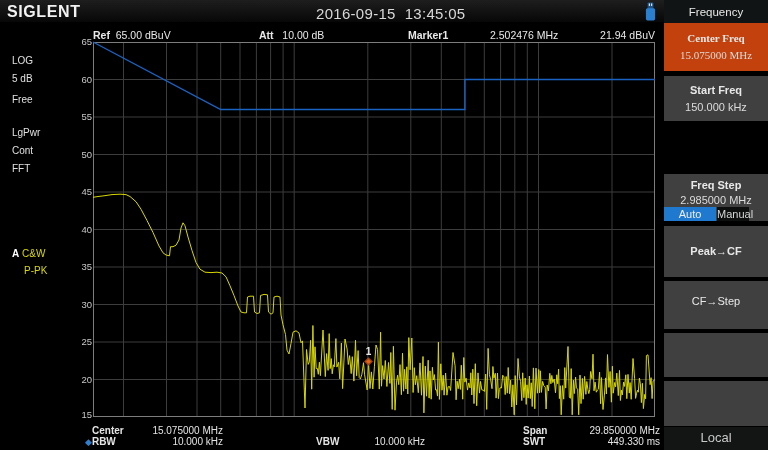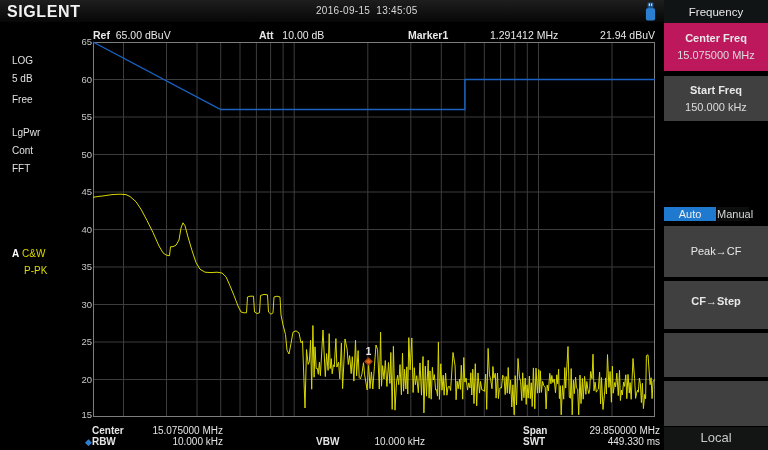--- a/index.html
+++ b/index.html
@@ -3,38 +3,38 @@
 <meta charset="utf-8">
 <style>
   html,body{margin:0;padding:0;}
   body{width:768px;height:450px;background:#000;overflow:hidden;position:relative;
        font-family:"Liberation Sans",sans-serif;}
   .abs{position:absolute;}
   .b{font-weight:bold;text-align:center;}
   
   #topbar{left:0;top:0;width:768px;height:22px;background:linear-gradient(#1e1e1e,#070707);}
   #logo{left:7px;top:3px;font-size:16px;font-weight:bold;color:#f2f2f2;letter-spacing:0.6px;}
-  #dt{left:316px;top:5px;font-size:10px;color:#d8d8d8;letter-spacing:0.3px;}
+  #dt{left:316px;top:5px;font-size:15px;color:#d8d8d8;letter-spacing:0.3px;}
   
   .hdr{top:29px;font-size:10.5px;color:#e8e8e8;white-space:pre;}
   
   .sb{left:12px;font-size:10px;color:#e0e0e0;}
   .yel{color:#d9d900;}
   
   .yl{width:30px;text-align:right;font-size:9.5px;line-height:10px;color:#c8c8c8;left:62px;}
   
   .bt{font-size:10px;color:#e4e4e4;white-space:pre;}
   
   #panel{left:664px;top:0;width:104px;height:450px;background:#000;}
   #ptitle{left:0;top:0;width:104px;height:32px;background:#111414;color:#e8e8e8;
           font-size:11.5px;text-align:center;line-height:24px;}
   .btn{left:0;width:104px;background:#404040;text-align:center;color:#e8e8e8;}
   .btn .l1{font-size:11px;font-weight:bold;display:block;}
   .btn .l2{font-size:11px;display:block;color:#dcdcdc;}
-  #b1{background:#be185d;}
+  #b1{background:#c2410c;font-family:Liberation Serif, serif;}
   #localbar{left:0;top:427px;width:104px;height:23px;background:#131515;color:#c8c8c8;
             font-size:13px;text-align:center;line-height:22px;}
   #automan{left:0;top:206.5px;width:104px;height:14px;font-size:11px;}
   #auto{position:absolute;left:0;top:0;width:52px;height:14px;background:#1f79cf;color:#eee;
         text-align:center;line-height:14px;}
   #manual{position:absolute;left:53px;top:0;width:32px;height:14px;background:#0d0f0f;color:#d6d6d6;
         text-align:center;line-height:14px;}
 </style>
 </head>
 <body>
@@ -44,21 +44,21 @@
 <svg class="abs" style="left:645px;top:2px" width="11" height="19" viewBox="0 0 11 19">
   <rect x="2.6" y="0.5" width="5.8" height="7" rx="0.8" fill="#1d5288"></rect>
   <rect x="3.8" y="1.5" width="1.2" height="2.4" fill="#d8e6f2"></rect>
   <rect x="6.0" y="1.5" width="1.2" height="2.4" fill="#d8e6f2"></rect>
   <rect x="0.9" y="6.2" width="9.2" height="12.2" rx="1.6" fill="#2b7fd0"></rect>
 </svg>
 
 <div class="abs hdr" style="left:93px"><span class="b">Ref</span>  65.00 dBuV</div>
 <div class="abs hdr" style="left:259px"><span class="b">Att</span>   10.00 dB</div>
 <div class="abs hdr b" style="left:408px">Marker1</div>
-<div class="abs hdr" style="left:490px">1.291412 MHz</div>
+<div class="abs hdr" style="left:490px">2.502476 MHz</div>
 <div class="abs hdr" style="left:586px;width:69px;text-align:right">21.94 dBuV</div>
 
 <div class="abs sb" style="top:55px">LOG</div>
 <div class="abs sb" style="top:73px">5 dB</div>
 <div class="abs sb" style="top:94px">Free</div>
 <div class="abs sb" style="top:127px">LgPwr</div>
 <div class="abs sb" style="top:145px">Cont</div>
 <div class="abs sb" style="top:163px">FFT</div>
 <div class="abs sb" style="top:248px"><span class="b" style="color:#fff">A</span> <span class="yel">C&amp;W</span></div>
 <div class="abs sb yel" style="top:265px;left:24px">P-PK</div>
@@ -129,22 +129,26 @@
 <div id="panel" class="abs">
   <div id="ptitle" class="abs">Frequency</div>
   <div class="btn abs" id="b1" style="top:23px;height:48px">
       <span class="l1" style="margin-top:9px">Center Freq</span>
       <span class="l2" style="margin-top:5px">15.075000 MHz</span>
     </div>
   <div class="btn abs" style="top:75.5px;height:45px">
       <span class="l1" style="margin-top:8px">Start Freq</span>
       <span class="l2" style="margin-top:5px">150.000 kHz</span>
     </div>
+  <div class="btn abs" style="top:173.5px;height:47px">
+      <span class="l1" style="margin-top:5px">Freq Step</span>
+      <span class="l2" style="margin-top:3px">2.985000 MHz</span>
+    </div>
   <div id="automan" class="abs">
       <div id="auto">Auto</div>
       <div id="manual">Manual</div>
     </div>
-  <div class="btn abs" style="top:226px;height:51px;line-height:51px;font-size:11px;font-weight:normal">Peak→CF</div>
-  <div class="btn abs" style="top:280.5px;height:48px;line-height:40px;font-size:11px;font-weight:bold">CF→Step</div>
+  <div class="btn abs" style="top:226px;height:51px;line-height:51px;font-size:11px;font-weight:bold">Peak→CF</div>
+  <div class="btn abs" style="top:280.5px;height:48px;line-height:40px;font-size:11px;font-weight:normal">CF→Step</div>
   <div class="btn abs" style="top:332.5px;height:44px"></div>
   <div class="btn abs" style="top:381px;height:45px"></div>
   <div id="localbar" class="abs">Local</div>
 </div>
 
 </body></html>

